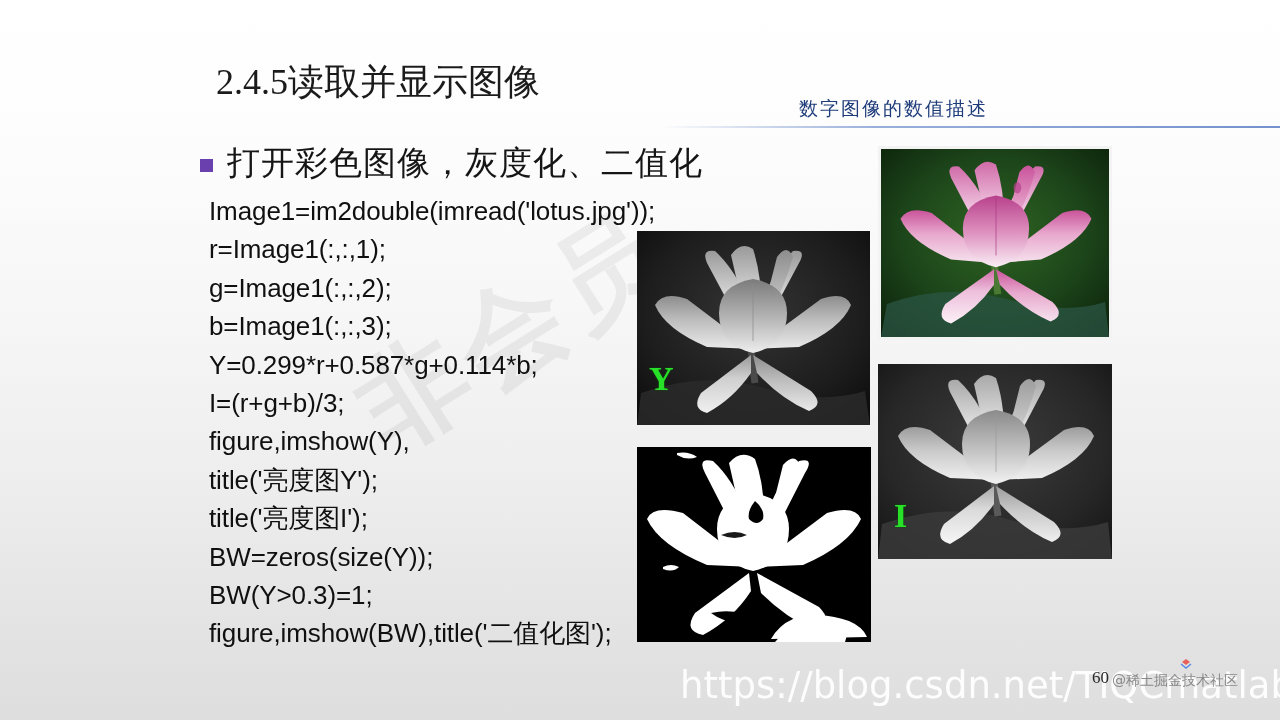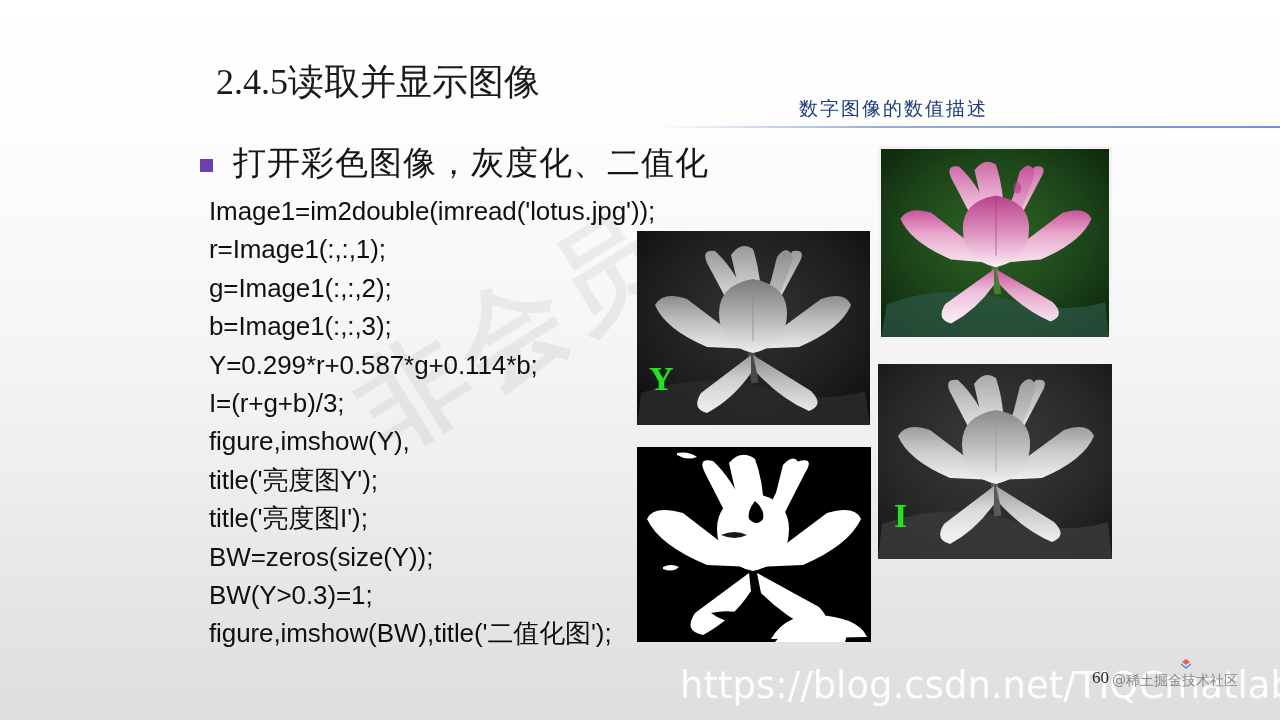--- a/index.html
+++ b/index.html
@@ -74,21 +74,21 @@
     background: linear-gradient(to right, rgba(70,110,190,0) 0%, rgba(70,110,190,0.55) 35%, rgba(70,110,190,0.75) 100%);
   }
 
   
   #bullet-row {
     position: absolute;
     left: 200px;
     top: 141px;
     display: flex;
     align-items: center;
-    gap: 20px;
+    gap: 14px;
     white-space: nowrap;
   }
   #bullet-marker {
     width: 13px;
     height: 13px;
     background: #6a3fae;
     flex: 0 0 auto;
     margin-top: 4px;
   }
   #bullet-text {

